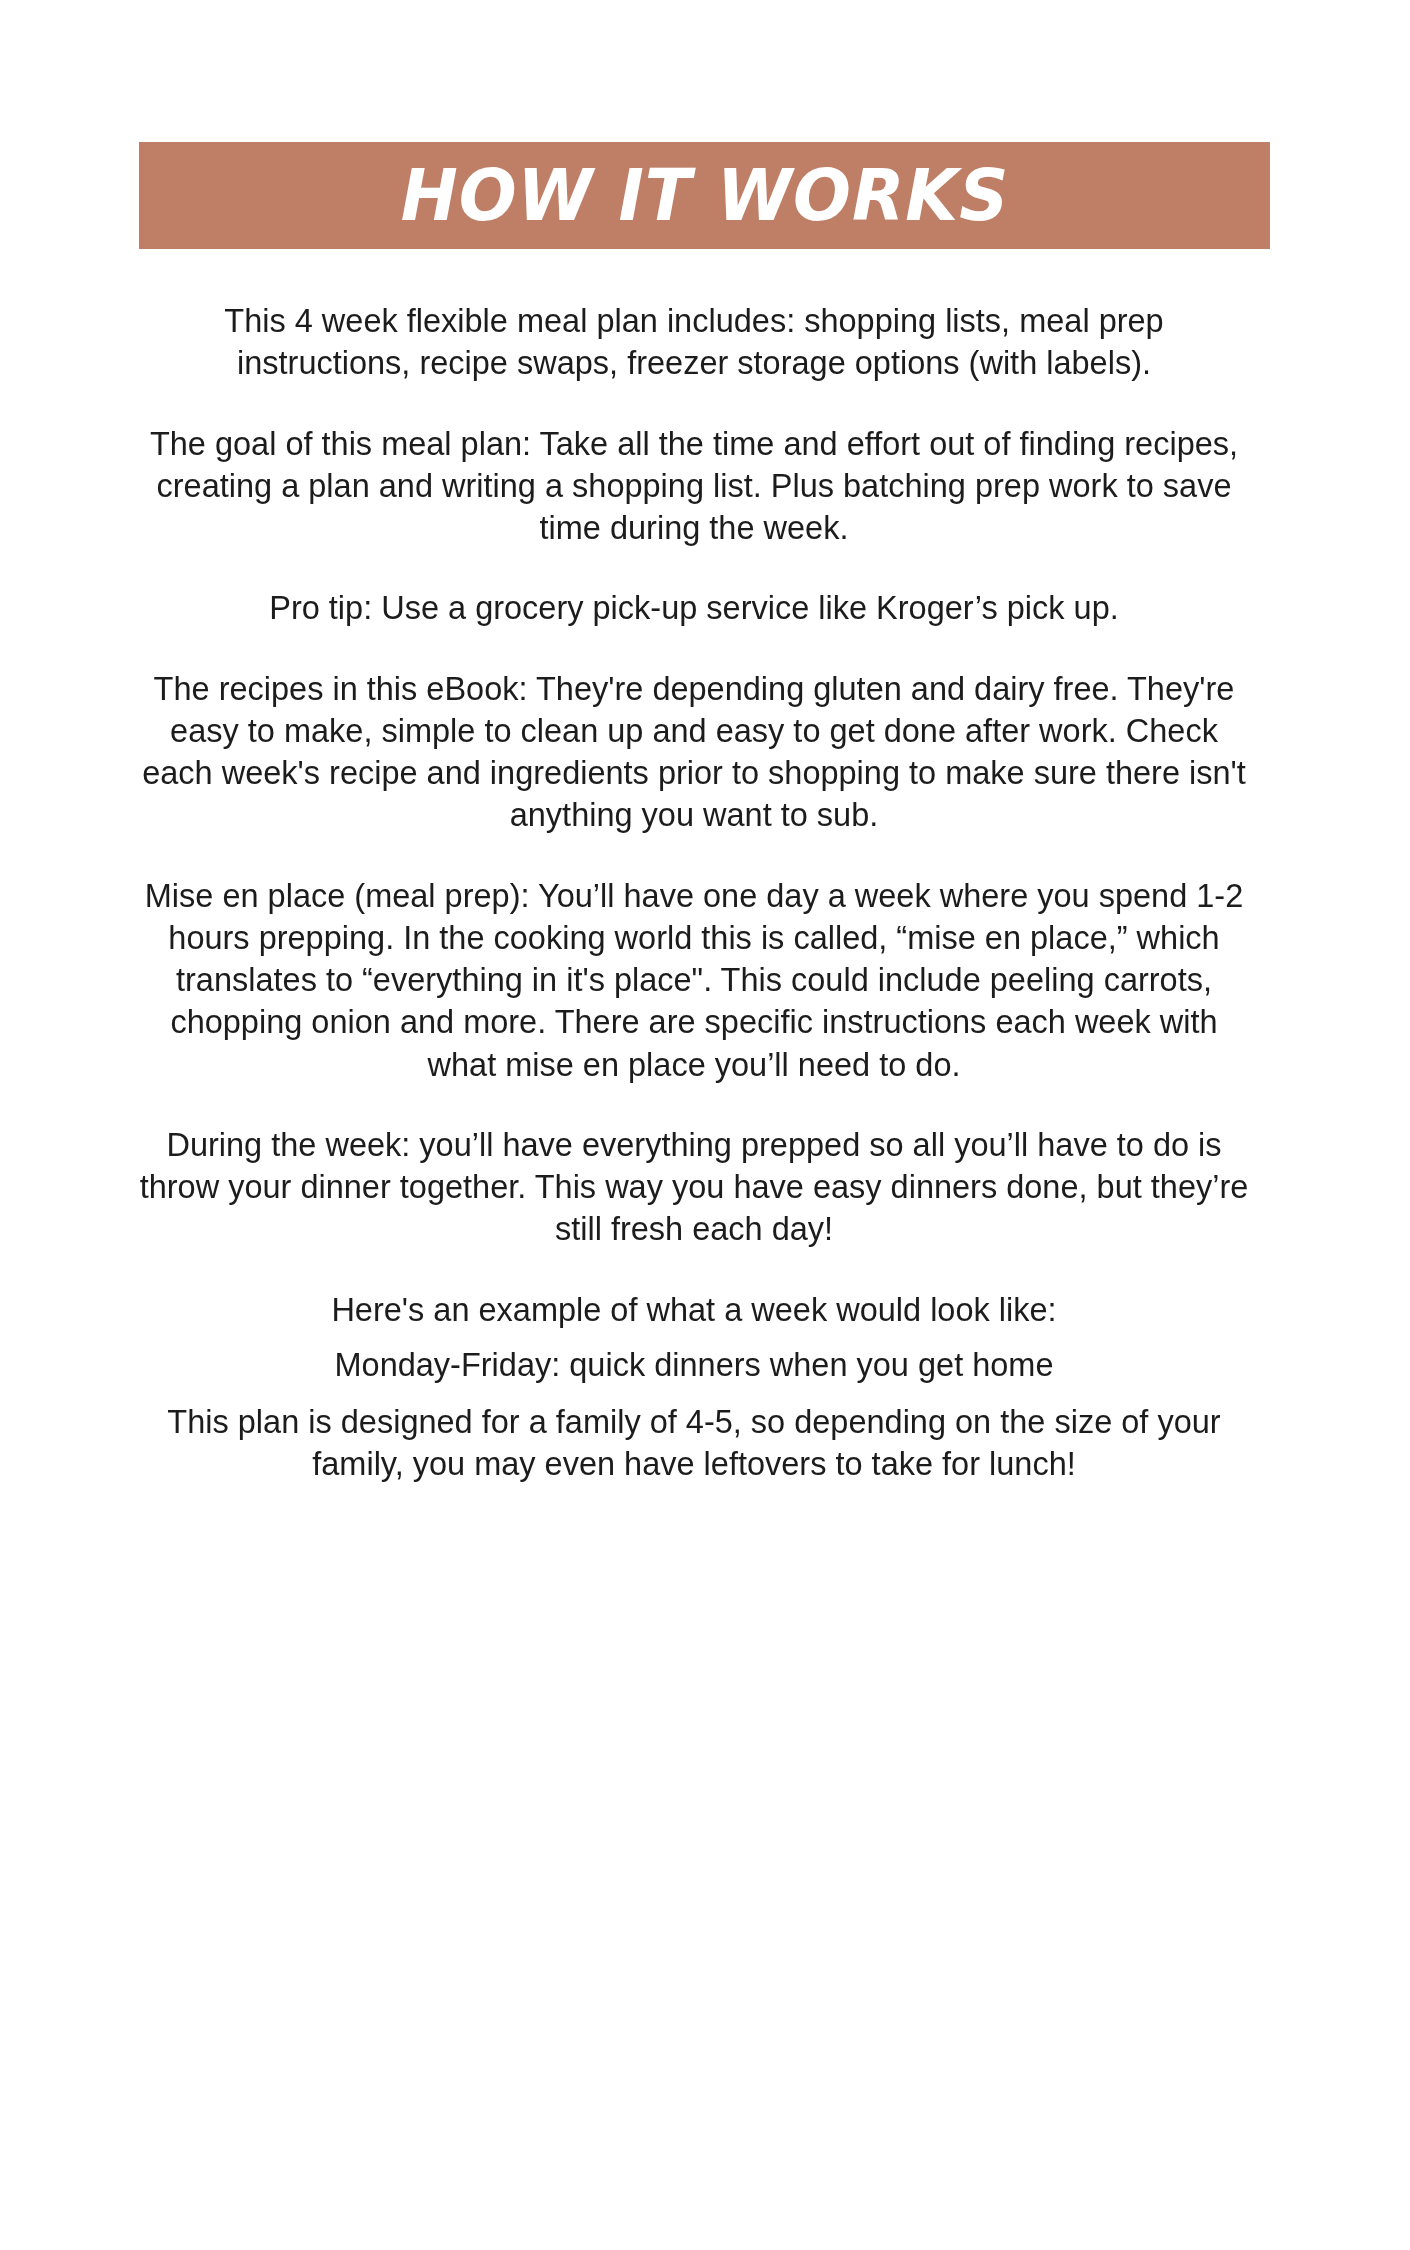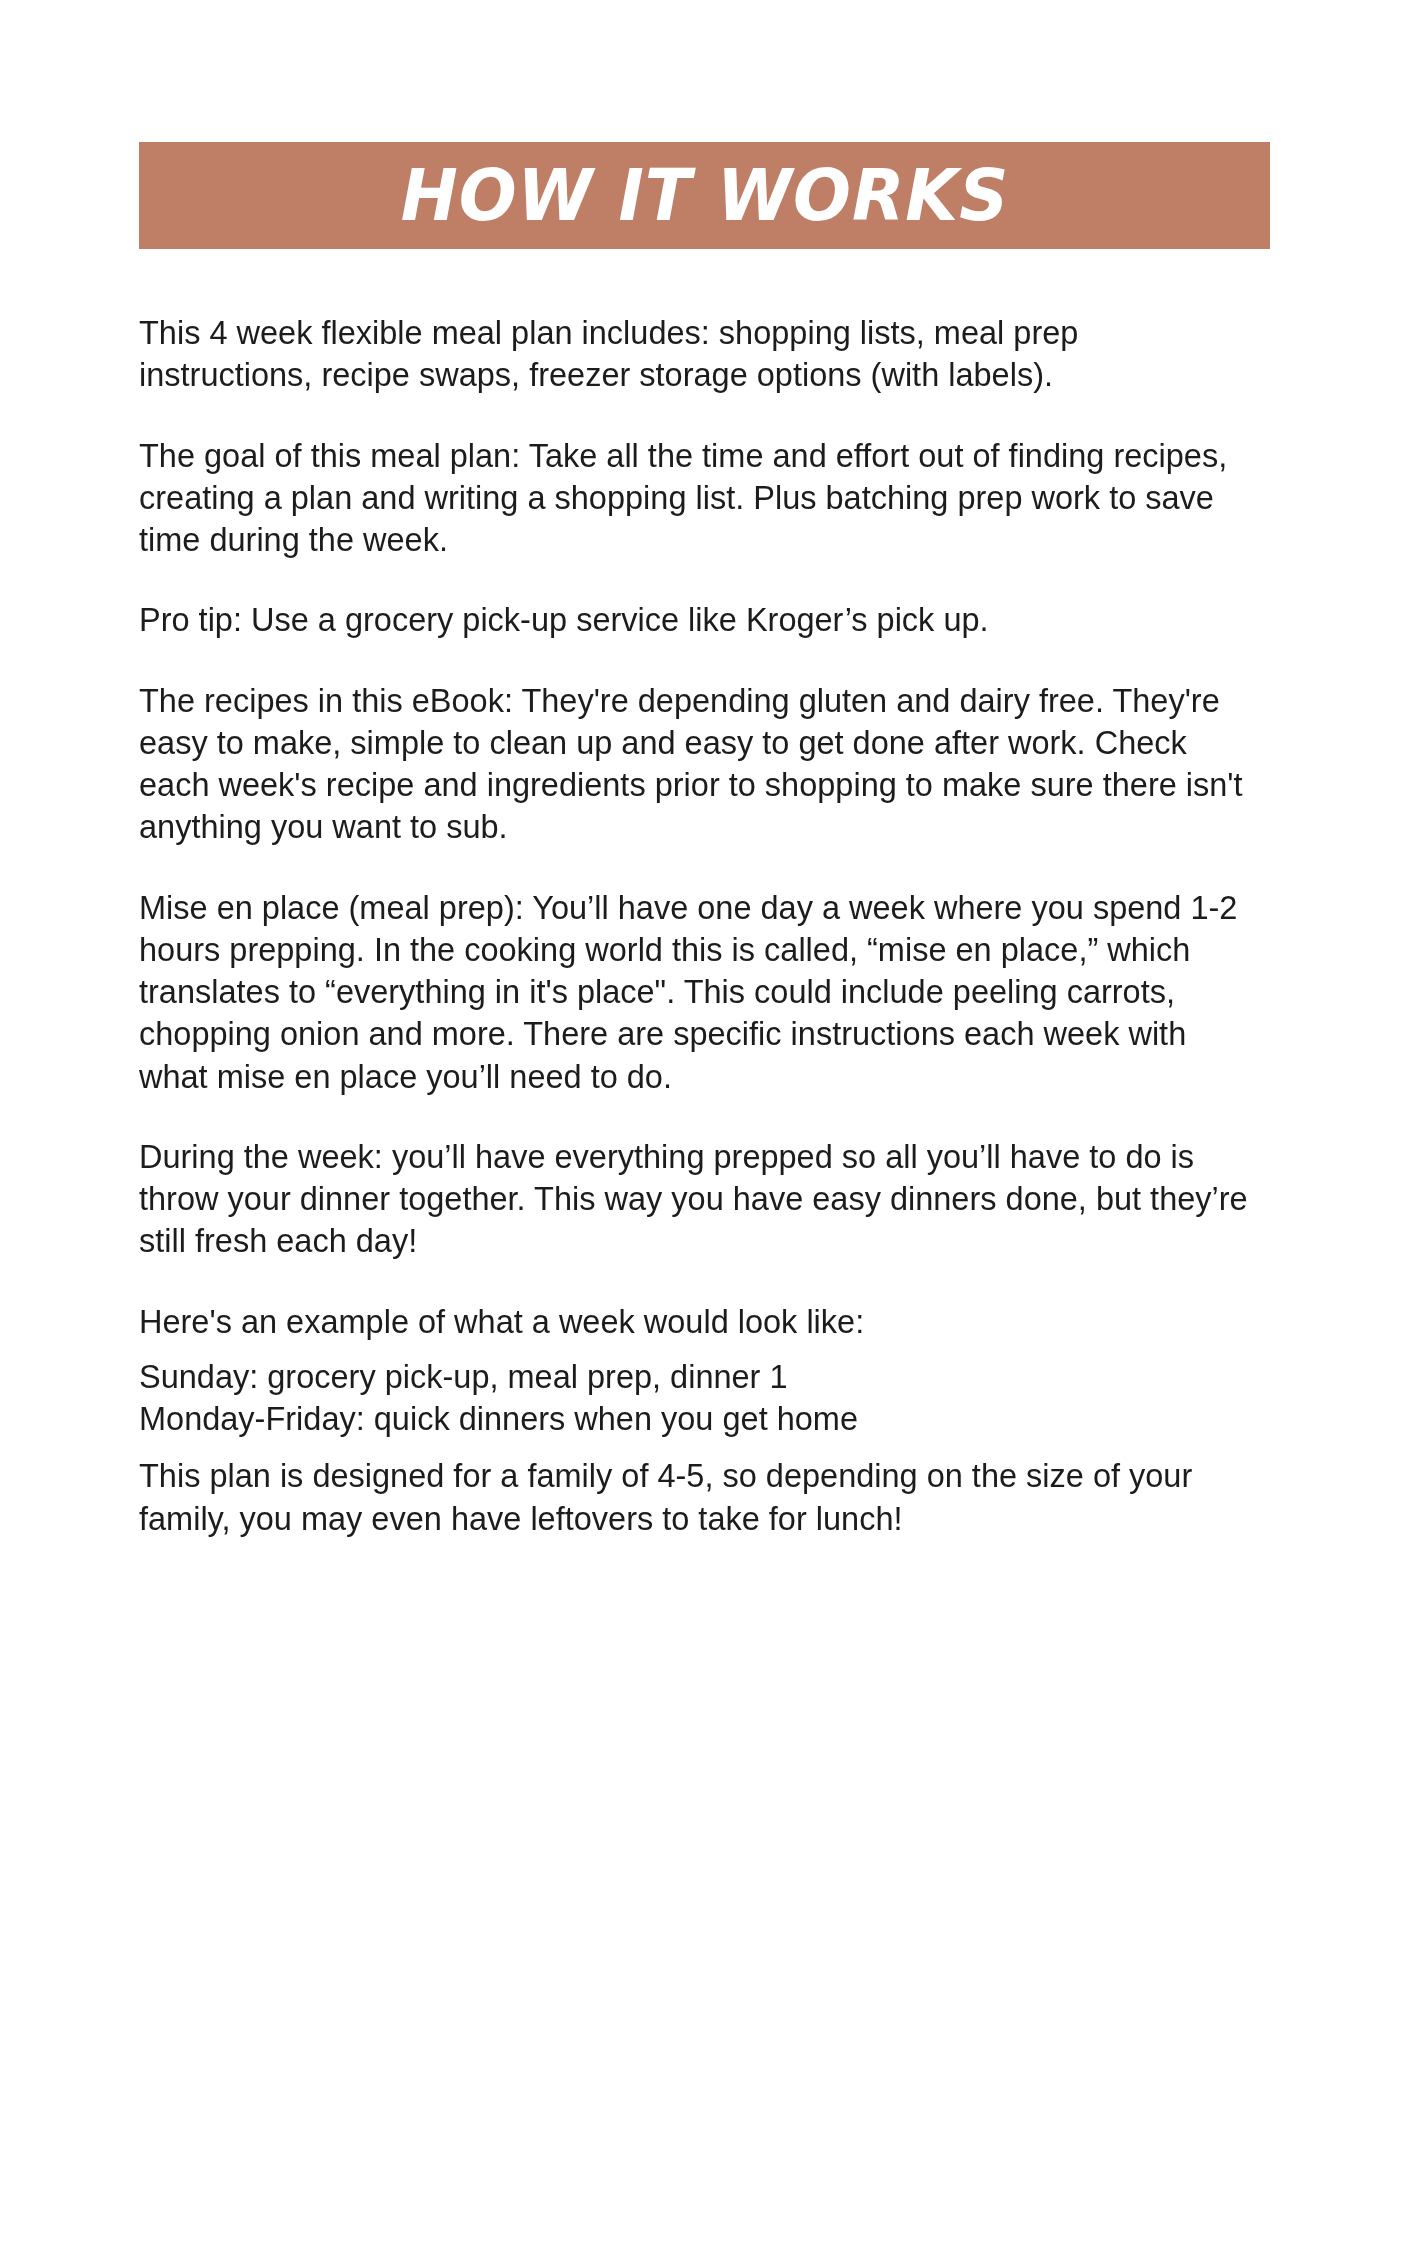--- a/index.html
+++ b/index.html
@@ -40,22 +40,23 @@
     font-size: 71px;
     letter-spacing: 1px;
     color: #ffffff;
     line-height: 1;
     transform: scaleX(0.96);
     white-space: nowrap;
   }
   .content {
     position: absolute;
     left: 139px;
-    top: 312px;
+    top: 300px;
     width: 1131px;
+    text-align: center;
   }
   .para {
     font-size: 32.5px;
     line-height: 1.30;
     color: #1c1c1c;
     margin: 0 0 38px 0;
     letter-spacing: 0.0px;
     max-width: 1110px;
   }
   .para.example-head {
@@ -105,19 +106,18 @@
       <b>Mise en place (meal prep)</b><span>: You’ll have one day a week where you spend 1-2 hours prepping. In the cooking world this is called, “mise en place,” which translates to “everything in it's place". This could include peeling carrots, chopping onion and more. There are specific instructions each week with what mise en place you’ll need to do.</span>
     </p>
 
     <p class="para">
       <b>During the week:</b><span> you’ll have everything prepped so all you’ll have to do is throw your dinner together. This way you have easy dinners done, but they’re still fresh each day!</span>
     </p>
 
     <p class="para example-head">
       <b>Here's an example of what a week would look like:</b>
     </p>
-    <p class="para example-line">Sunday: grocery pick-up, meal prep, dinner 1</p>
     <p class="para example-line-last">Monday-Friday: quick dinners when you get home</p>
 
     <p class="para last">This plan is designed for a family of 4-5, so depending on the size of your family, you may even have leftovers to take for lunch!</p>
 
   </div>
 </div>
 
 </body></html>

